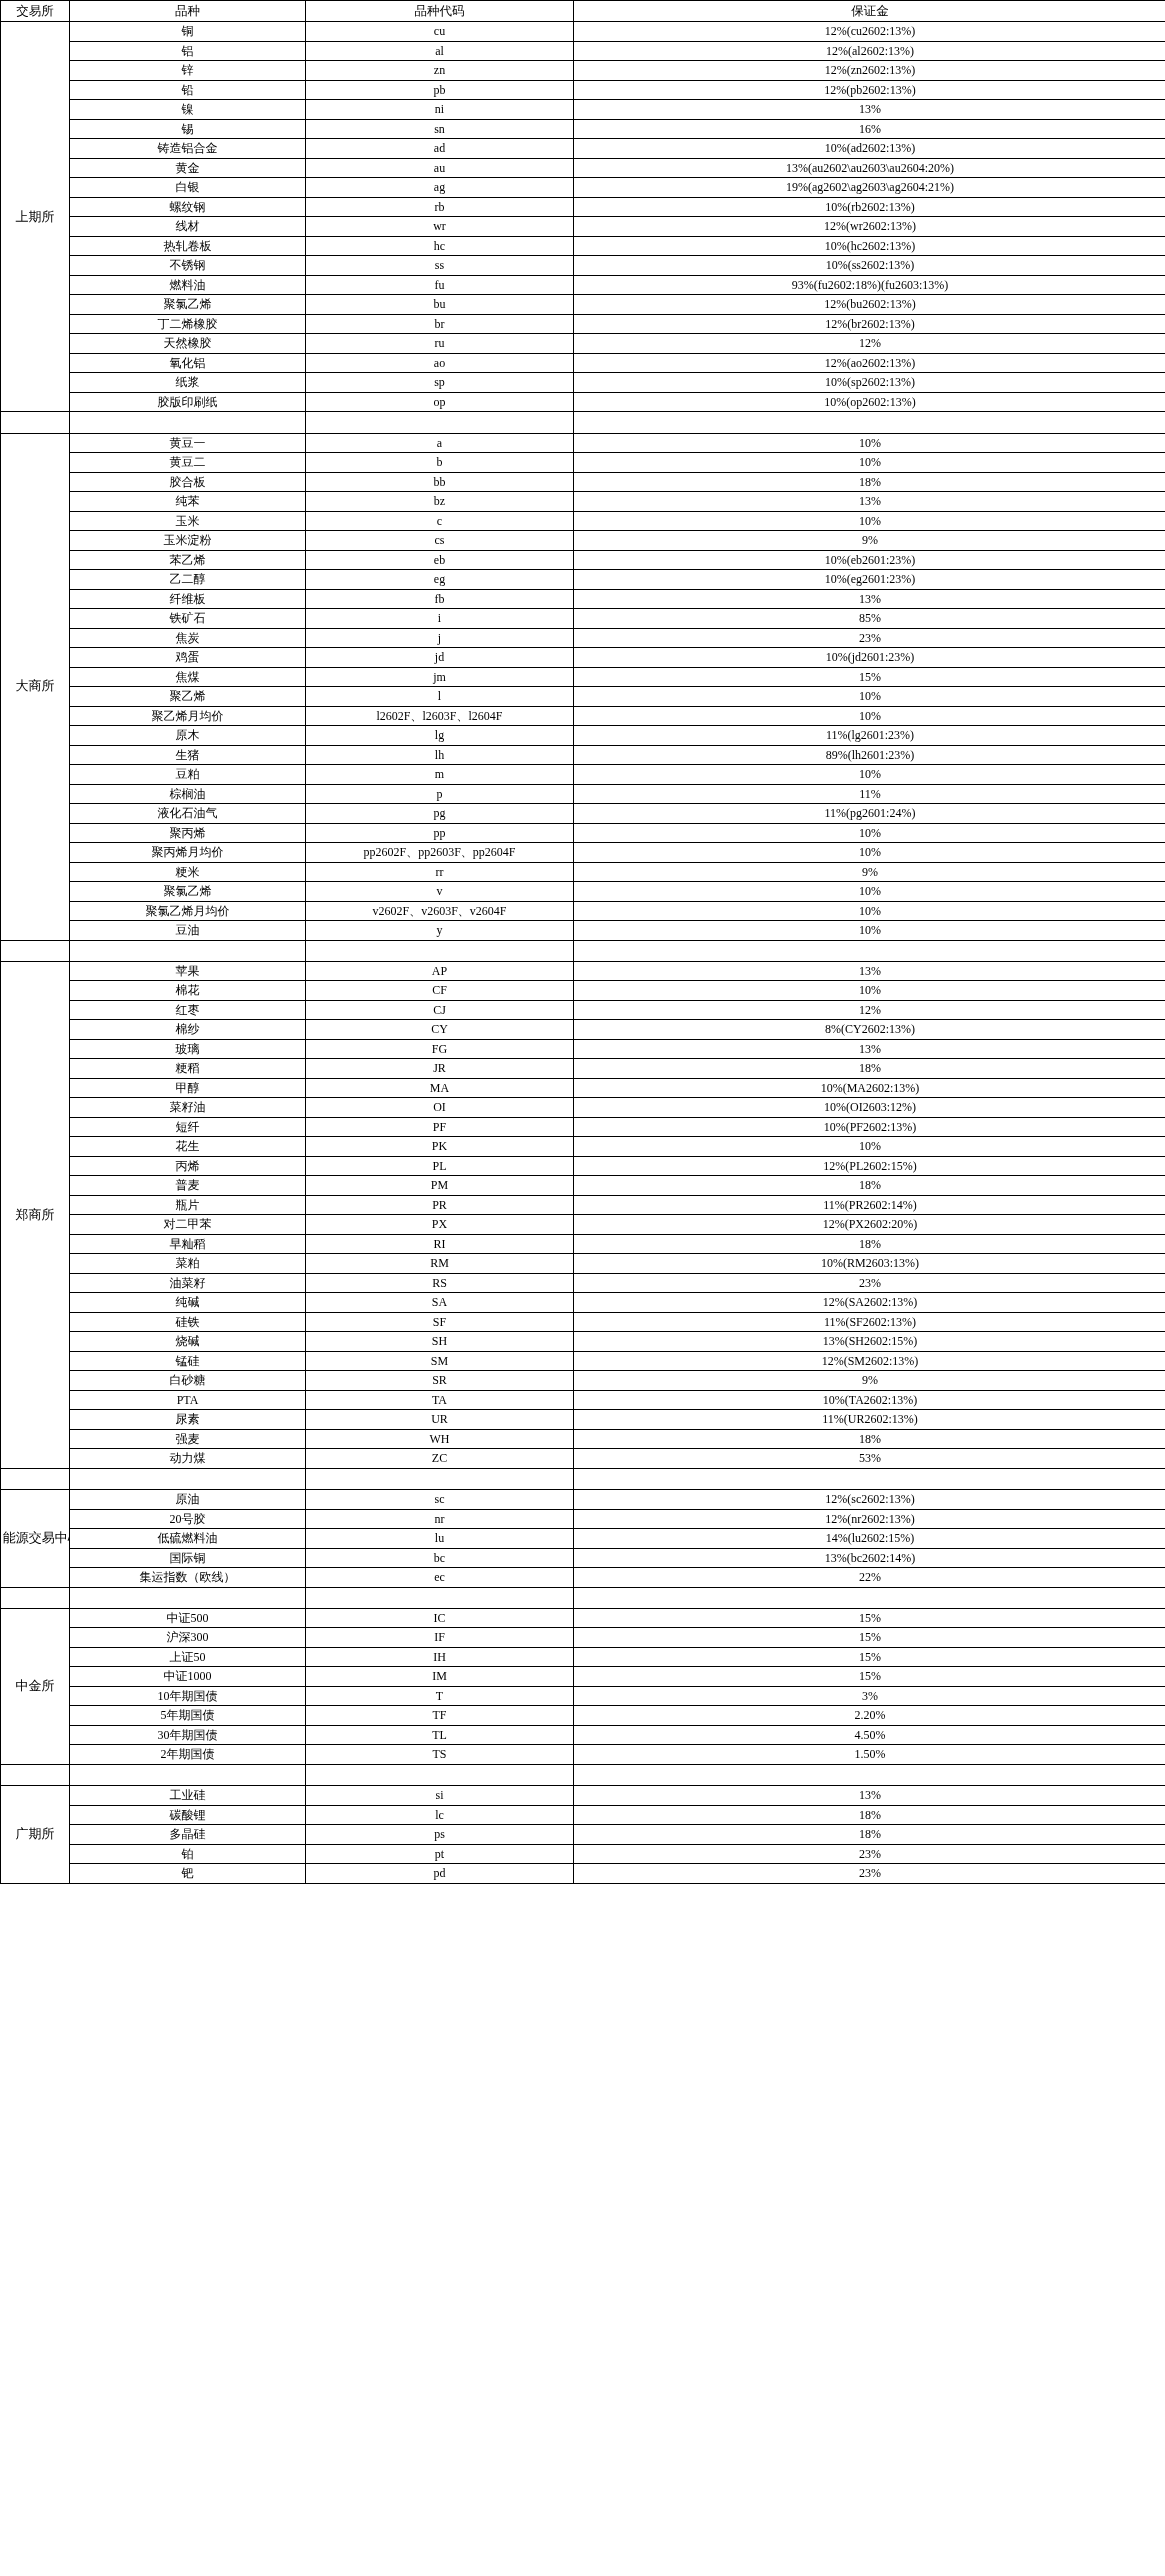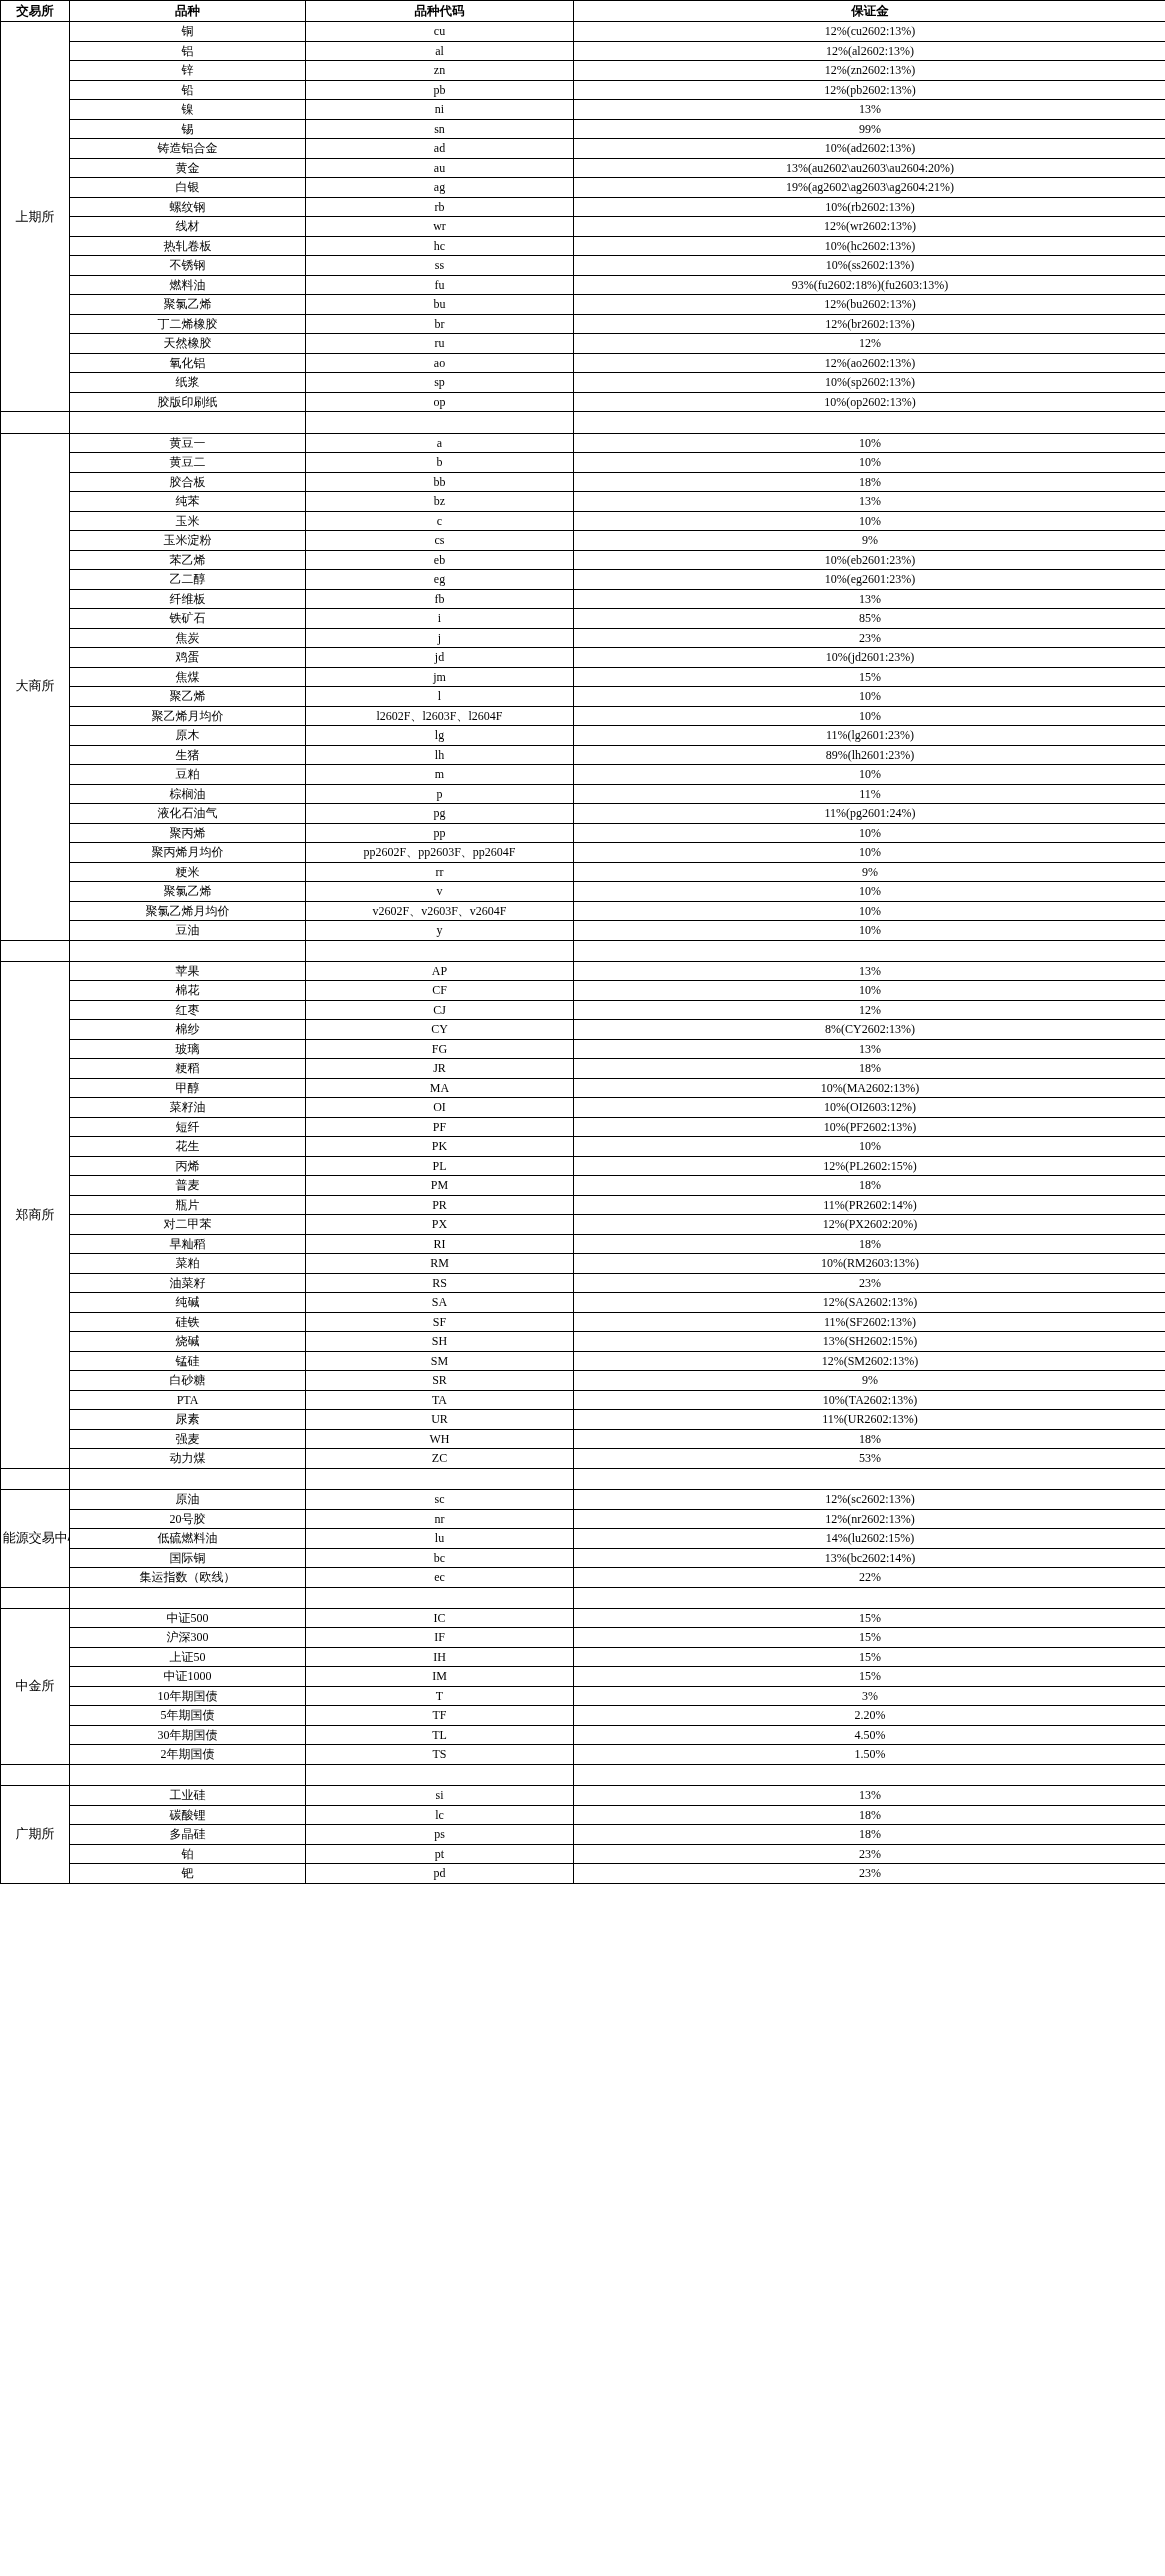--- a/index.html
+++ b/index.html
@@ -28,21 +28,21 @@
     border: 0.9px solid #000000;
     text-align: center;
     vertical-align: middle;
     height: 18.5px;
     line-height: 16.6px;
     padding: 0 1.8px;
     overflow: hidden;
     white-space: nowrap;
   }
   table.margin-table th {
-    font-weight: bold;
+    font-weight: normal;
     font-size: 12.5px;
     height: 20.3px;
   }
   td.exchange-cell {
     font-size: 13px;
     line-height: 15.7px;
     white-space: normal;
   }
   tr.spacer-row td {
     height: 20.3px;
@@ -90,21 +90,21 @@
         <td>12%(pb2602:13%)</td>
       </tr>
       <tr>
         <td>镍</td>
         <td>ni</td>
         <td>13%</td>
       </tr>
       <tr>
         <td>锡</td>
         <td>sn</td>
-        <td>99%</td>
+        <td>16%</td>
       </tr>
       <tr>
         <td>铸造铝合金</td>
         <td>ad</td>
         <td>10%(ad2602:13%)</td>
       </tr>
       <tr>
         <td>黄金</td>
         <td>au</td>
         <td>13%(au2602\au2603\au2604:20%)</td>

